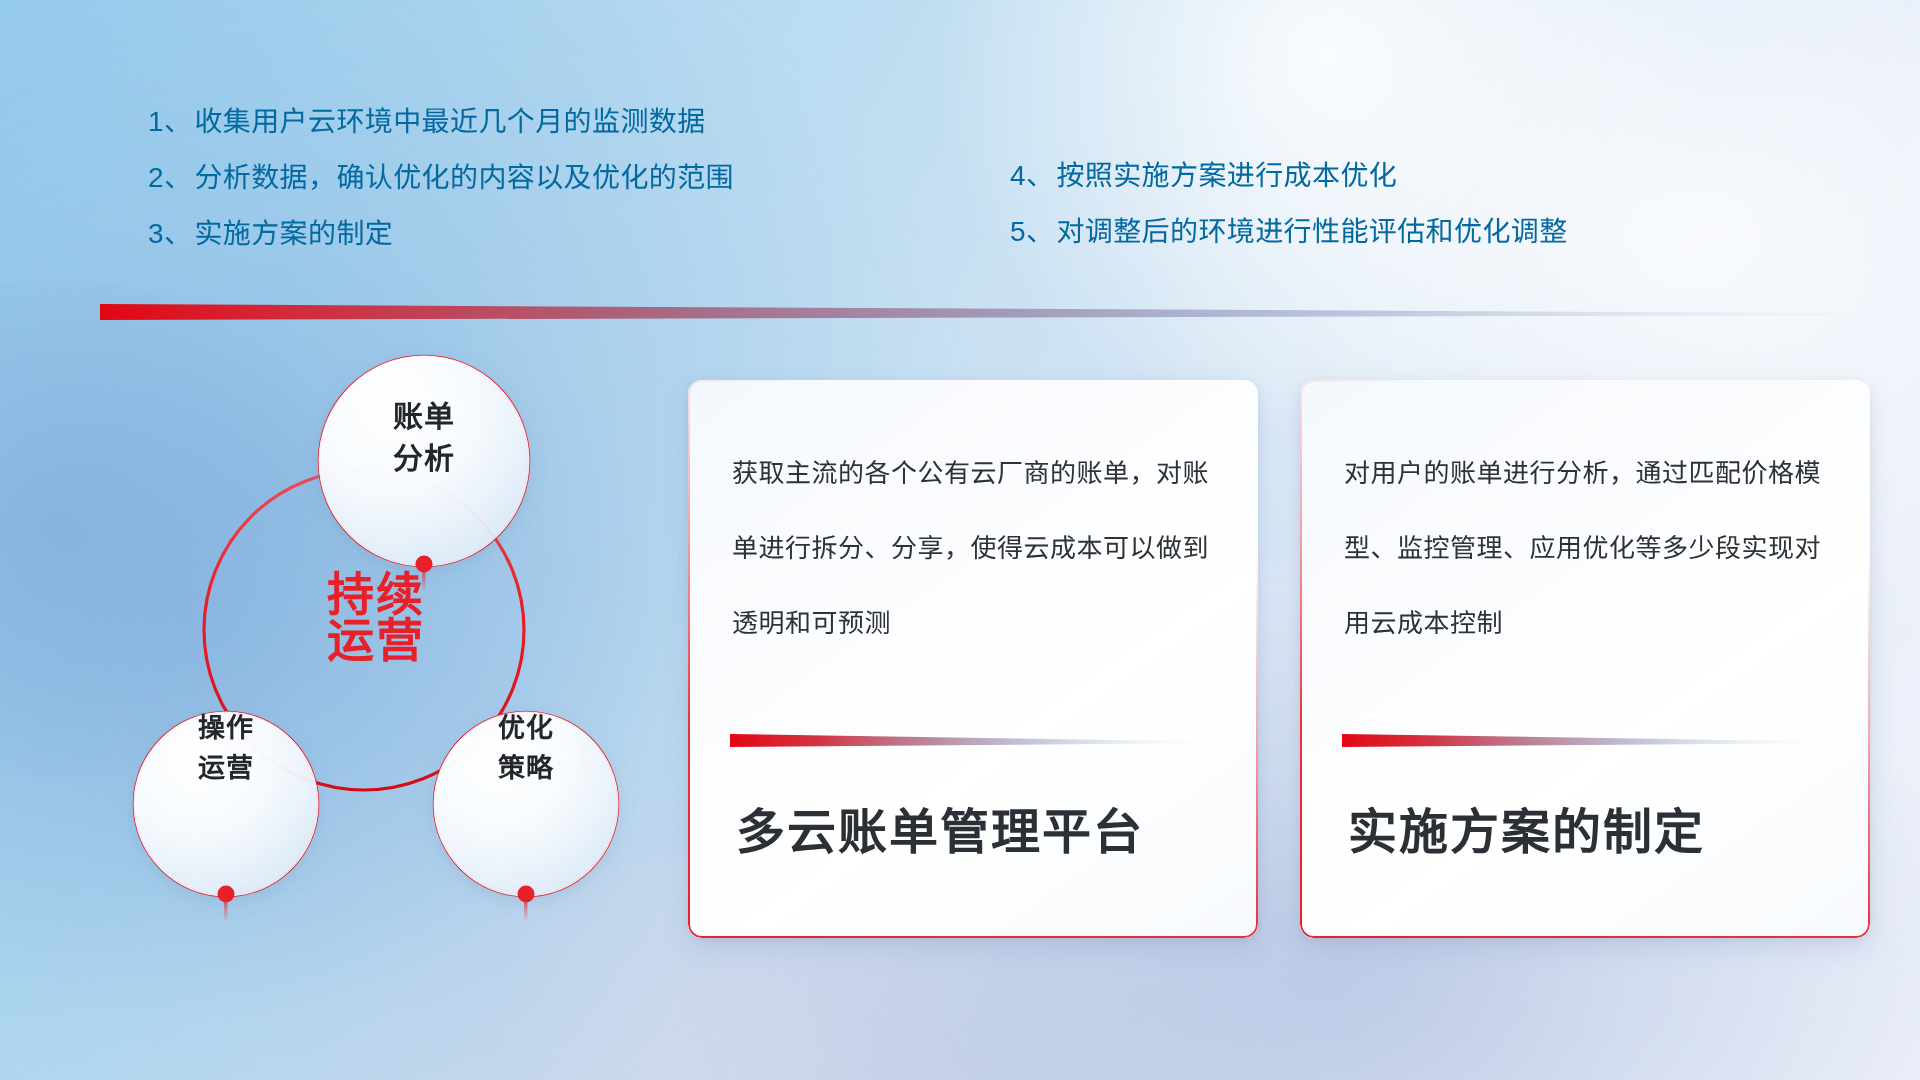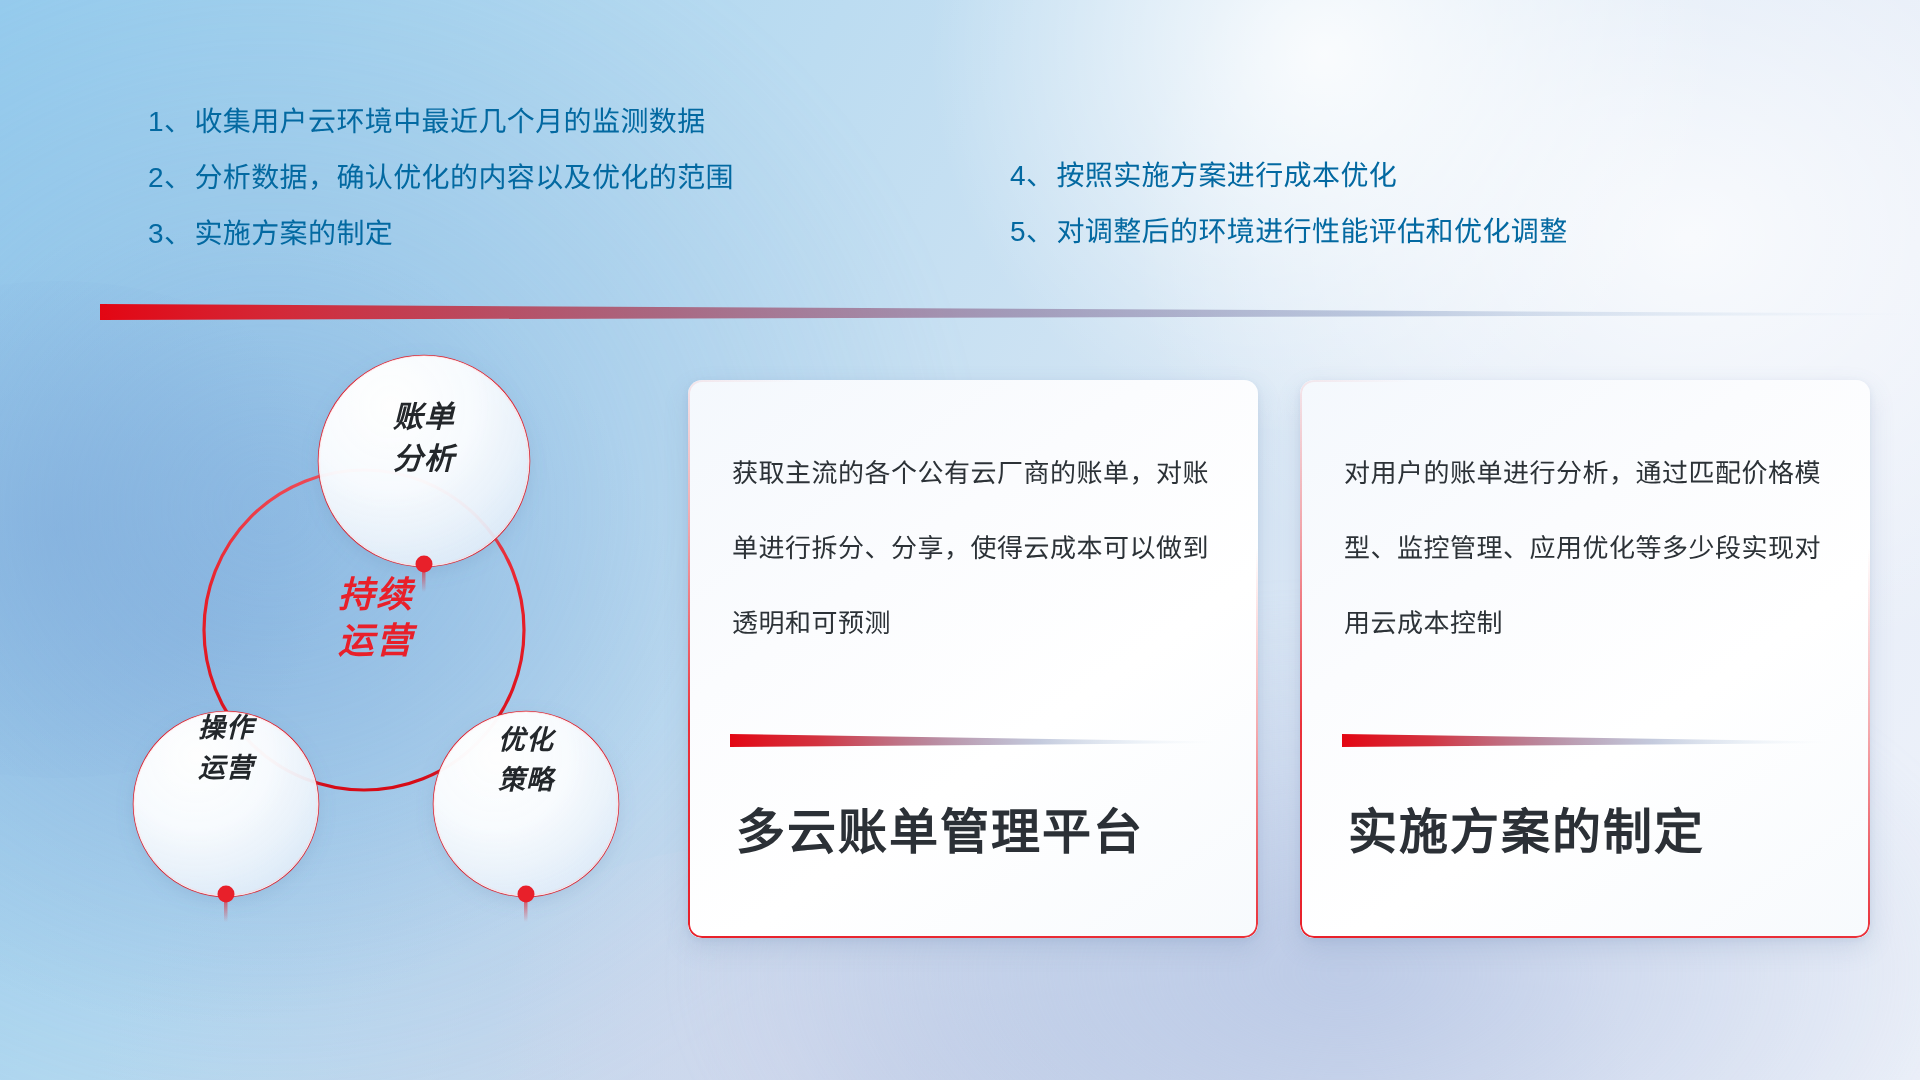--- a/index.html
+++ b/index.html
@@ -59,28 +59,28 @@
   #top-divider{
     position:absolute; left:100px; top:300px; width:1820px; height:26px; z-index:6;
   }
 
   
   #venn{
     position:absolute; left:96px; top:336px; width:540px; height:614px; z-index:7;
   }
   .node-label{
     position:absolute; text-align:center; color:#23272b;
-    font-weight:700; letter-spacing:1px; pointer-events:none;font-style:italic;
+    font-weight:700; letter-spacing:1px; pointer-events:none;
   }
   #label-top{ left:238px; top:60px; width:180px; font-size:30px; line-height:42px; }
   #label-left{ left:40px; top:372px; width:180px; font-size:27px; line-height:40px; }
-  #label-right{ left:340px; top:384px; width:180px; font-size:27px; line-height:40px; }
+  #label-right{ left:340px; top:372px; width:180px; font-size:27px; line-height:40px; }
   #label-center{
     left:180px; top:236px; width:200px;
-    font-size:36px; line-height:46px; font-weight:800;
+    font-size:47px; line-height:46px; font-weight:800;
     color:#e8202a; letter-spacing:2px;
   }
 
   
   .card{
     position:absolute; top:380px; width:570px; height:558px; z-index:6;
     border-radius:14px;
     background:linear-gradient(145deg, #f4f8fd 0%, #fbfcfe 34%, #ffffff 62%, #f7fafd 100%);
     box-shadow:0 10px 26px rgba(90,120,160,.16), 0 2px 6px rgba(90,120,160,.10);
     overflow:hidden;

